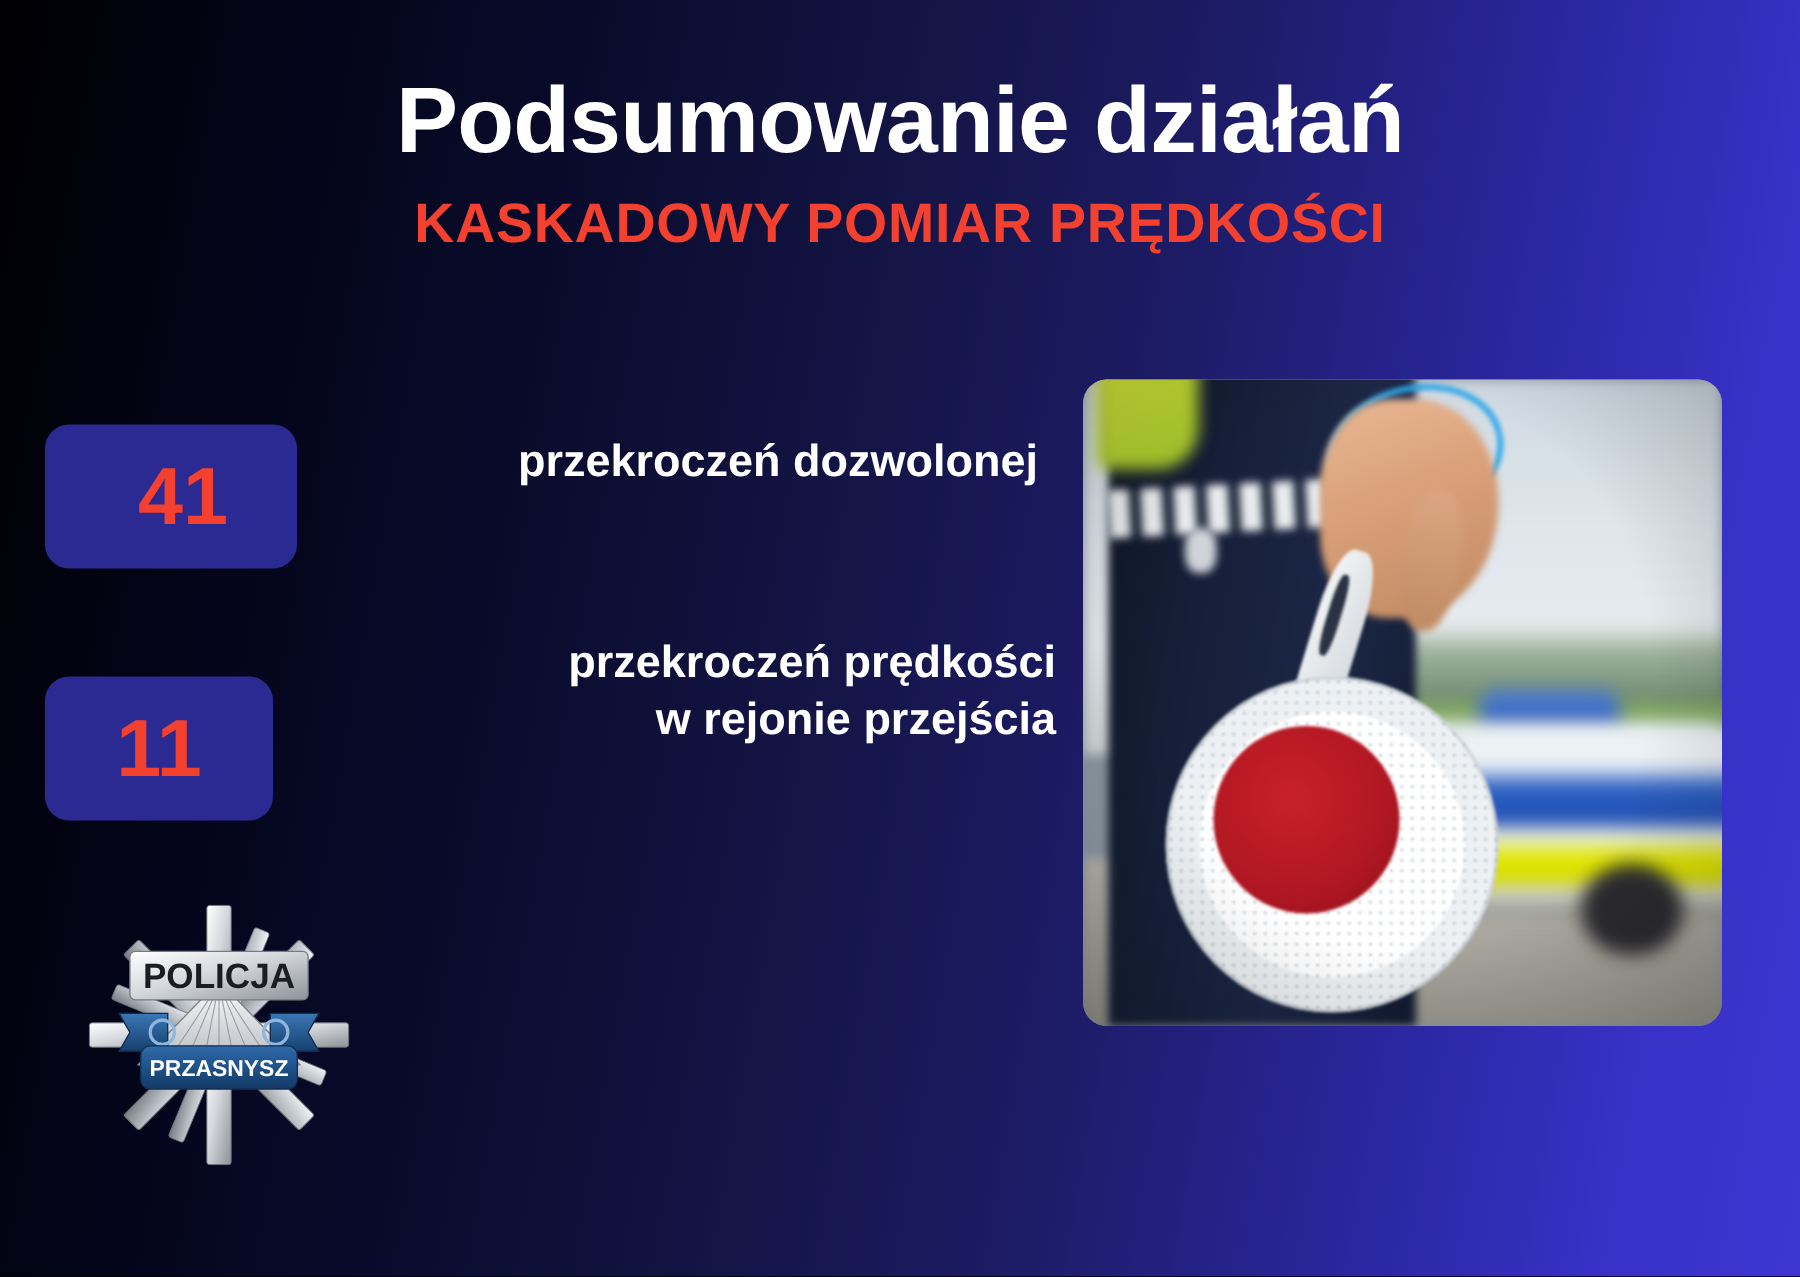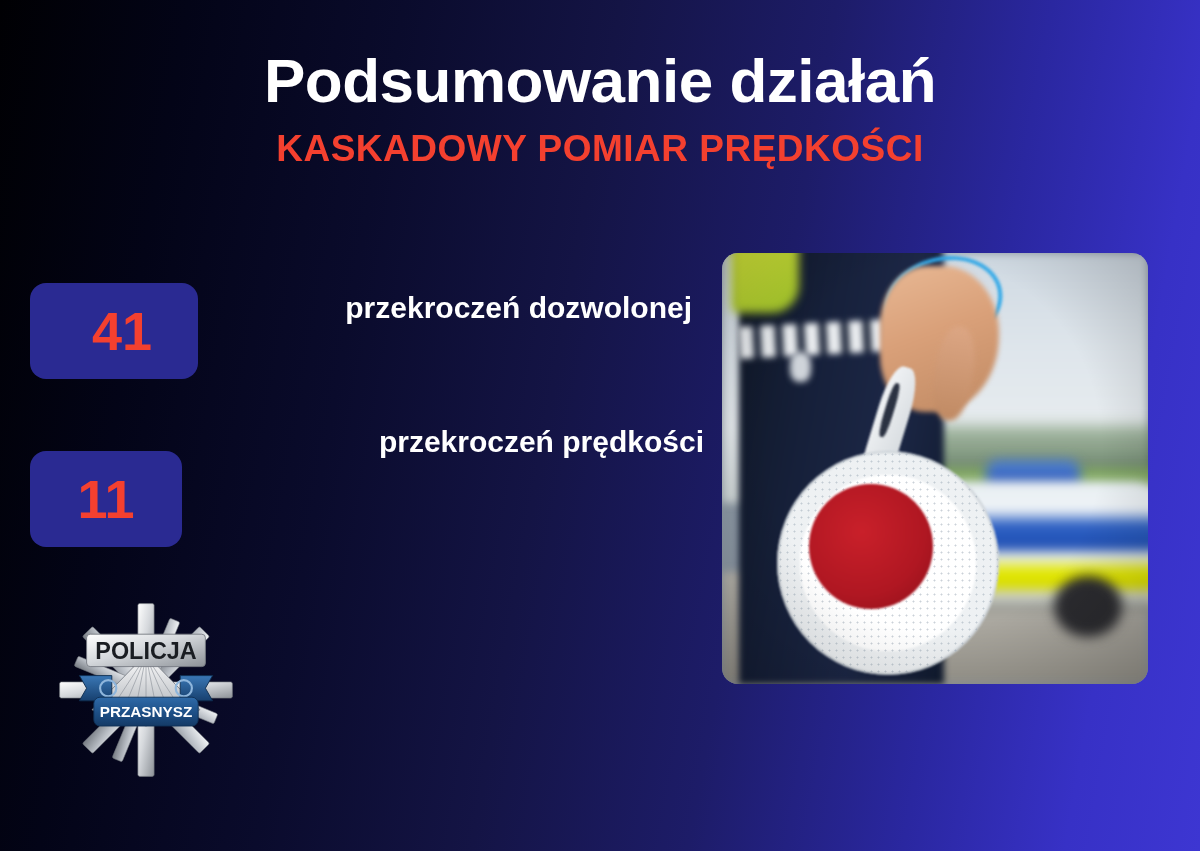--- a/index.html
+++ b/index.html
@@ -287,20 +287,21 @@
         <div>przekroczeń dozwolonej</div>
       </div>
     </div>
 
     <div class="stat-row stat-row-2">
       <div class="stat-badge">
         <span class="stat-number">11</span>
       </div>
       <div class="stat-text align-center">
         <div>przekroczeń prędkości</div>
+        <div>w rejonie przejścia</div>
       </div>
     </div>
 
   </div>
 
   <div class="photo-frame">
     <div class="photo-inner">
       <div class="ph-sky"></div>
       <div class="ph-treeline"></div>
       <div class="ph-grass"></div>

